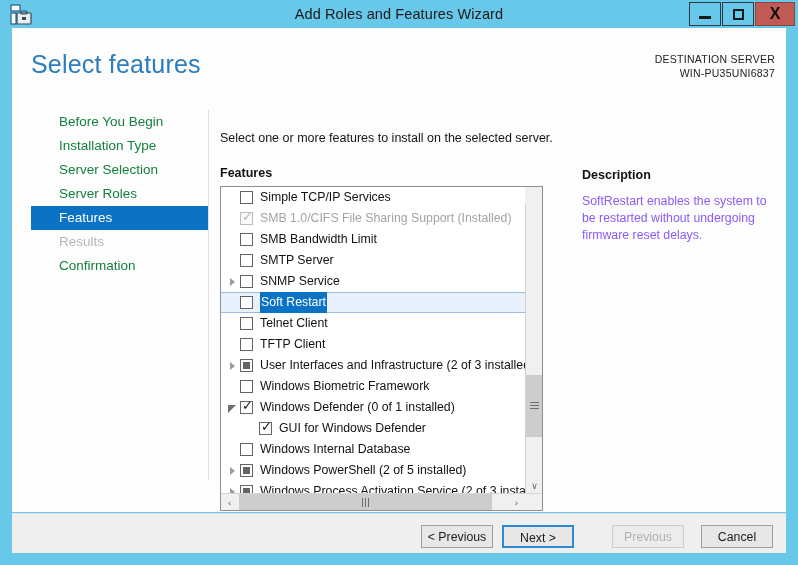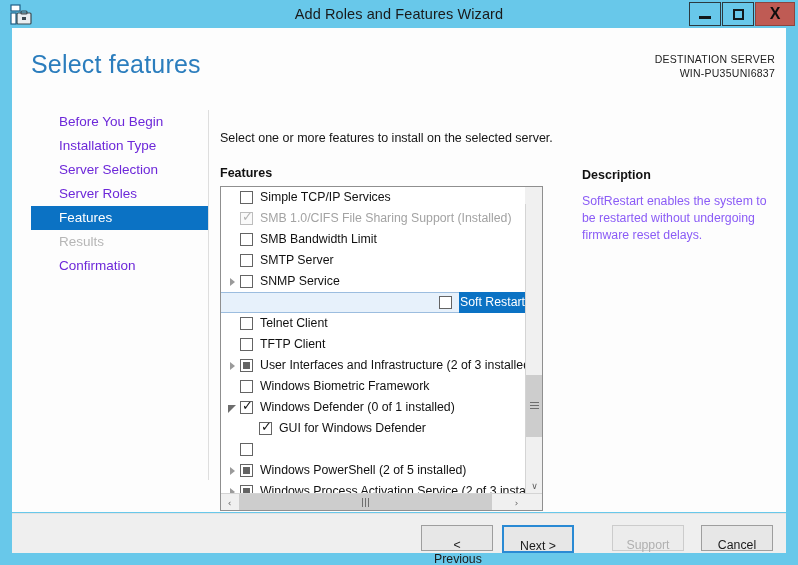--- a/index.html
+++ b/index.html
@@ -90,21 +90,21 @@
   #sidebar {
     position: absolute; left: 19px; top: 82px;
     width: 178px; height: 370px;
     border-right: 1px solid #dedede;
   }
   .nav-item {
     position: relative;
     height: 24px; line-height: 24px;
     padding-left: 28px;
     font-size: 13.5px;
-    color: #6d28d9;
+    color: #15803d;
     white-space: nowrap;
     cursor: default;
   }
   .nav-item.active {
     background: #0b72c4;
     color: #ffffff;
     width: 177px;
   }
   .nav-item.disabled { color: #b6b6b6; }
 
@@ -144,21 +144,20 @@
     color: #111;
     white-space: nowrap;
     cursor: default;
   }
   .tree-row.disabled { color: #a3a3a3; }
   .tree-row.selected {
     background: #e7f1fb;
     border-top: 1px solid #9cbddf;
     border-bottom: 1px solid #9cbddf;
     height: 21px;
-    justify-content: flex-end;
   }
   .arrow {
     width: 16px; min-width: 16px;
     height: 21px;
     display: flex; align-items: center; justify-content: center;
     margin-left: 3px;
   }
   .arrow .tri-collapsed {
     width: 0; height: 0;
     border-left: 5px solid transparent;
@@ -286,21 +285,21 @@
   }
   .fbtn {
     position: absolute; top: 11px;
     height: 23px;
     background: #e7e7e7;
     border: 1px solid #9e9e9e;
     font-size: 12.3px;
     font-family: "Liberation Sans", sans-serif;
     color: #1b1b1b;
     cursor: default;
-    padding: 12px;
+    padding: 4px;
   }
   #btn-previous { left: 409px; width: 72px; }
   #btn-next {
     left: 490px; width: 72px;
     border: 2px solid #2a8ad4;
   }
   #btn-install {
     left: 600px; width: 72px;
     color: #b0b0b0;
     border-color: #cccccc;
@@ -430,20 +429,21 @@
           <div class="tree-row">
             <span class="pad-noarrow"></span>
             <span class="cb indent-1">
               <span class="check">✓</span>
             </span>
             <span class="lbl">GUI for Windows Defender</span>
           </div>
           <div class="tree-row">
             <span class="pad-noarrow"></span>
             <span class="cb"></span>
+            <span class="lbl">Windows Internal Database</span>
           </div>
           <div class="tree-row">
             <span class="arrow">
               <span class="tri-collapsed"></span>
             </span>
             <span class="cb">
               <span class="partial"></span>
             </span>
             <span class="lbl">Windows PowerShell (2 of 5 installed)</span>
           </div>
@@ -476,17 +476,17 @@
       <div id="hcorner"></div>
     </div>
 
     <div id="desc-title">Description</div>
     <div id="desc-body">SoftRestart enables the system to be restarted without undergoing firmware reset delays.</div>
   </div>
 
   <div id="footer">
     <button class="fbtn" id="btn-previous">&lt; Previous</button>
     <button class="fbtn" id="btn-next">Next &gt;</button>
-    <button class="fbtn" id="btn-install">Support</button>
+    <button class="fbtn" id="btn-install">Previous</button>
     <button class="fbtn" id="btn-cancel">Cancel</button>
   </div>
 
 </div>
 
 </body></html>

